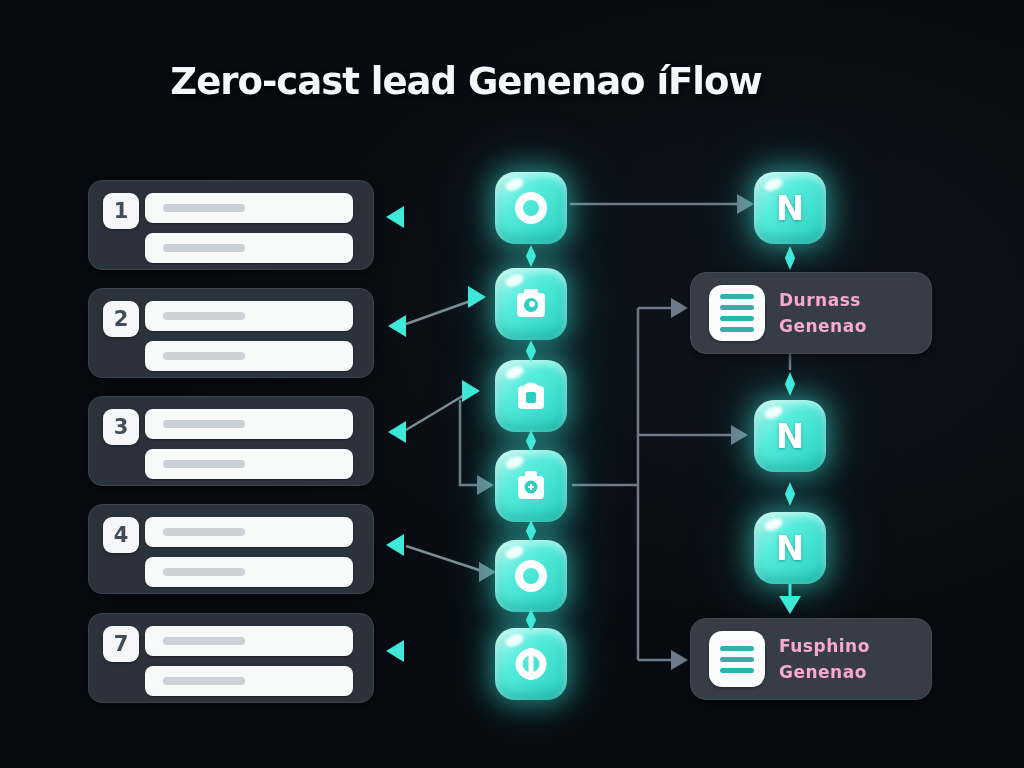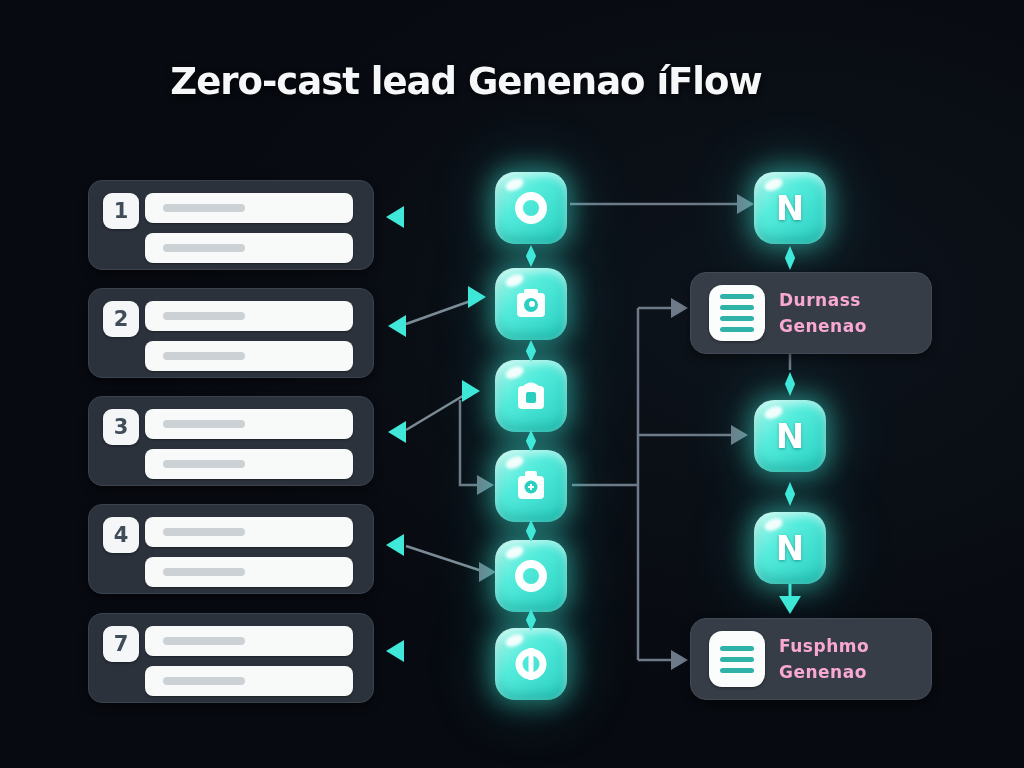--- a/index.html
+++ b/index.html
@@ -243,18 +243,18 @@
       <div>Genenao</div>
     </div>
   </div>
   <div class="rcard" style="top:618px">
     <div class="licon">
       <i></i>
         <i></i>
         <i></i>
     </div>
     <div class="rtext">
-      <div>Fusphmo</div>
+      <div>Fusphino</div>
       <div>Genenao</div>
     </div>
   </div>
 
 </div>
 
 </body></html>

